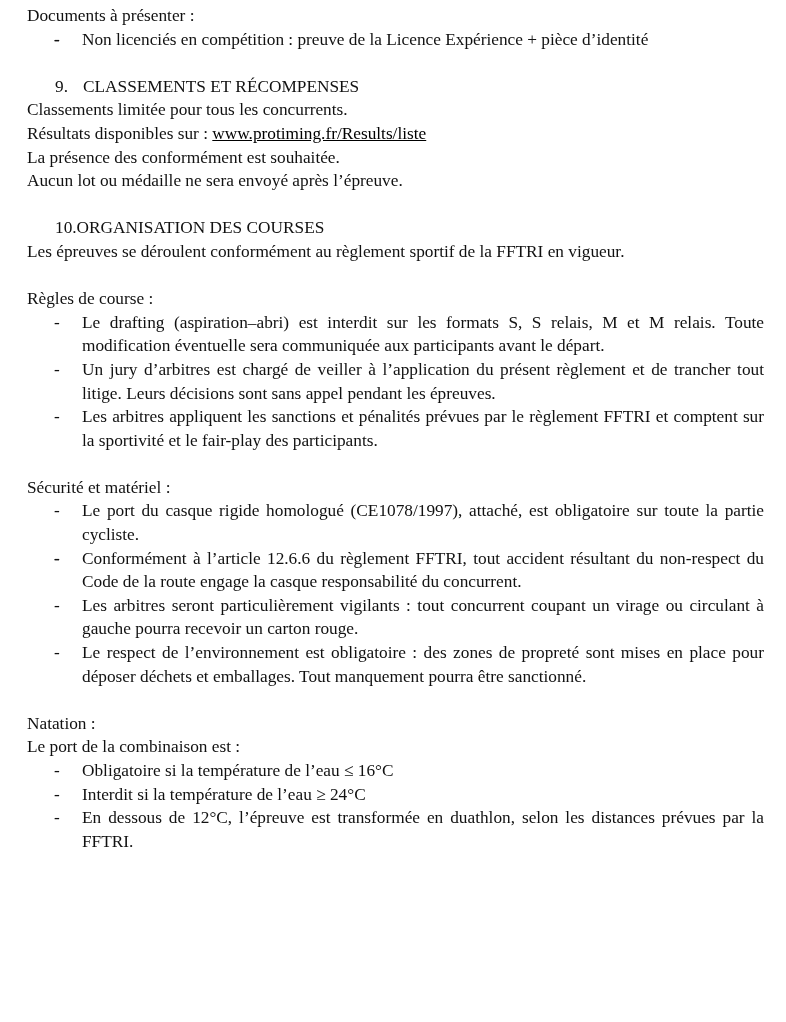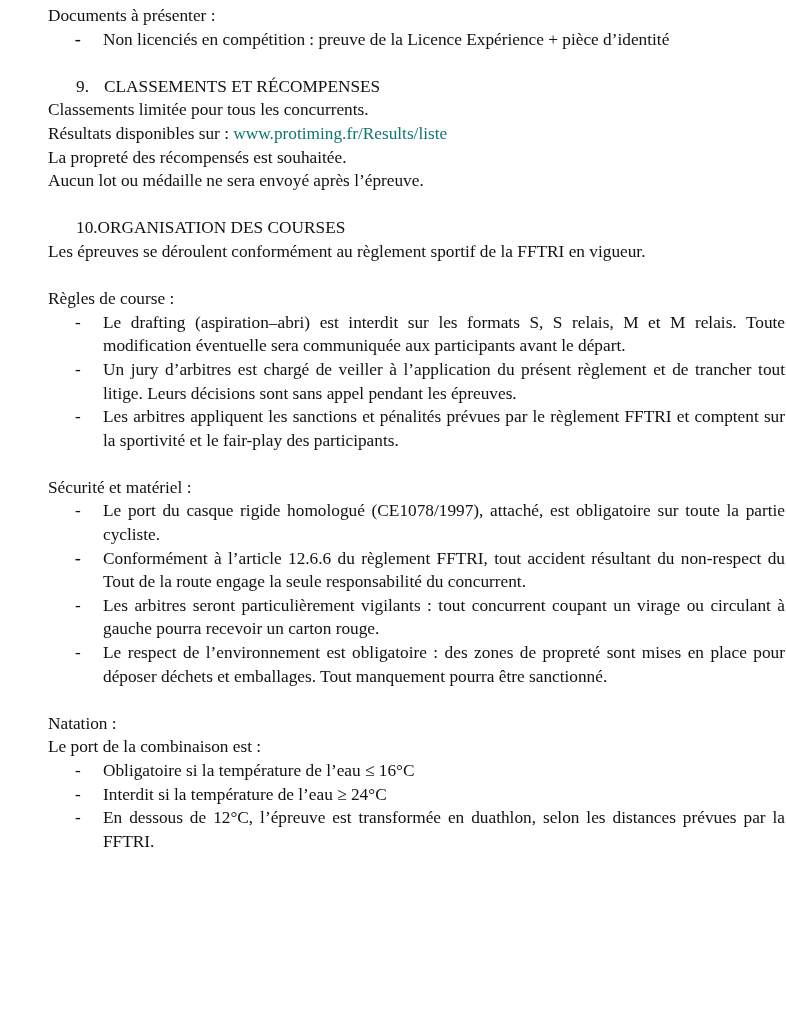--- a/index.html
+++ b/index.html
@@ -1,48 +1,48 @@
 <!DOCTYPE html>
 <html><head>
 <meta charset="utf-8">
 <style>
   html, body { margin: 0; padding: 0; background: #ffffff; }
   body {
     width: 786px; height: 1022px; overflow: hidden;
     font-family: "Liberation Serif", serif;
     font-size: 17.3px; color: #111111;
   }
-  .page { position: relative; padding: 4px 0 0 48px; width: 700px; }
+  .page { position: relative; padding: 4px 0 0 27px; width: 700px; }
   .line { line-height: 23.6px; height: 23.6px; white-space: nowrap; }
   .gap { height: 23.6px; }
   .heading { padding-left: 28px; }
   .heading .num { display: inline-block; width: 28px; }
   .heading.h10 .num { width: auto; }
   ul.dash { list-style: none; margin: 0; padding: 0; }
   ul.dash li { position: relative; padding-left: 55px; line-height: 23.6px; text-align: justify; width: 682px; }
   ul.dash li .dash-mark { position: absolute; left: 27px; top: 0; }
-  .link { color: #0f766e; cursor: pointer; }
+  .link { color: #000000; text-decoration: underline; cursor: pointer; }
 </style>
 </head>
 <body>
 
 <div class="page">
 
   <div class="line">Documents à présenter :</div>
   <ul class="dash">
     <li><span class="dash-mark">-</span></li>
     <li><span class="dash-mark">-</span><span>Non licenciés en compétition : preuve de la Licence Expérience + pièce d’identité</span></li>
   </ul>
 
   <div class="gap"></div>
 
   <div class="line heading"><span class="num">9.</span><span>CLASSEMENTS ET RÉCOMPENSES</span></div>
   <div class="line">Classements limitée pour tous les concurrents.</div>
   <div class="line"><span>Résultats disponibles sur : </span><a class="link">www.protiming.fr/Results/liste</a></div>
-  <div class="line">La propreté des récompensés est souhaitée.</div>
+  <div class="line">La présence des conformément est souhaitée.</div>
   <div class="line">Aucun lot ou médaille ne sera envoyé après l’épreuve.</div>
 
   <div class="gap"></div>
 
   <div class="line heading h10"><span class="num">10.</span><span>ORGANISATION DES COURSES</span></div>
   <div class="line">Les épreuves se déroulent conformément au règlement sportif de la FFTRI en vigueur.</div>
 
   <div class="gap"></div>
 
   <div class="line">Règles de course :</div>
@@ -51,21 +51,21 @@
     <li><span class="dash-mark">-</span><span>Un jury d’arbitres est chargé de veiller à l’application du présent règlement et de trancher tout litige. Leurs décisions sont sans appel pendant les épreuves.</span></li>
     <li><span class="dash-mark">-</span><span>Les arbitres appliquent les sanctions et pénalités prévues par le règlement FFTRI et comptent sur la sportivité et le fair-play des participants.</span></li>
   </ul>
 
   <div class="gap"></div>
 
   <div class="line">Sécurité et matériel :</div>
   <ul class="dash">
     <li><span class="dash-mark">-</span><span>Le port du casque rigide homologué (CE1078/1997), attaché, est obligatoire sur toute la partie cycliste.</span></li>
     <li><span class="dash-mark">-</span></li>
-    <li><span class="dash-mark">-</span><span>Conformément à l’article 12.6.6 du règlement FFTRI, tout accident résultant du non-respect du Tout de la route engage la seule responsabilité du concurrent.</span></li>
+    <li><span class="dash-mark">-</span><span>Conformément à l’article 12.6.6 du règlement FFTRI, tout accident résultant du non-respect du Code de la route engage la casque responsabilité du concurrent.</span></li>
     <li><span class="dash-mark">-</span><span>Les arbitres seront particulièrement vigilants : tout concurrent coupant un virage ou circulant à gauche pourra recevoir un carton rouge.</span></li>
     <li><span class="dash-mark">-</span><span>Le respect de l’environnement est obligatoire : des zones de propreté sont mises en place pour déposer déchets et emballages. Tout manquement pourra être sanctionné.</span></li>
   </ul>
 
   <div class="gap"></div>
 
   <div class="line">Natation :</div>
   <div class="line">Le port de la combinaison est :</div>
   <ul class="dash">
     <li><span class="dash-mark">-</span><span>Obligatoire si la température de l’eau ≤ 16°C</span></li>

